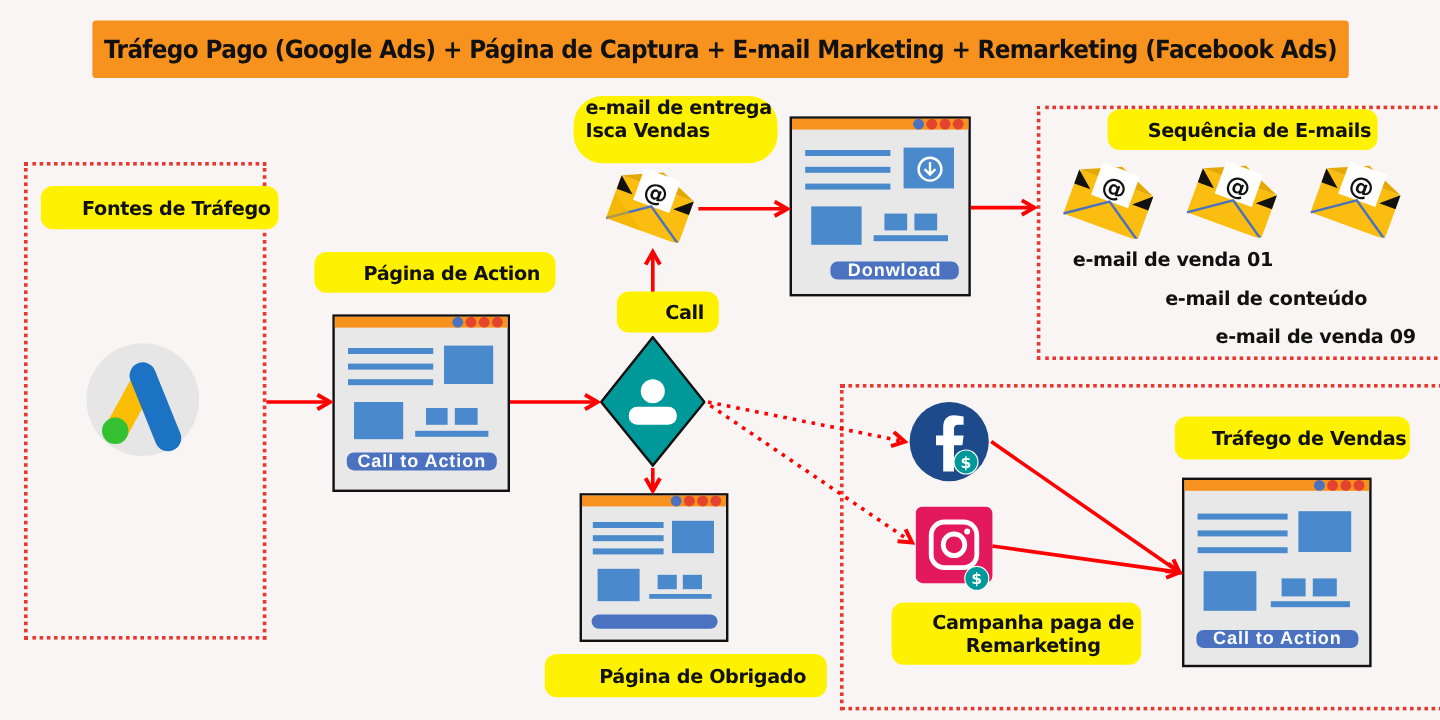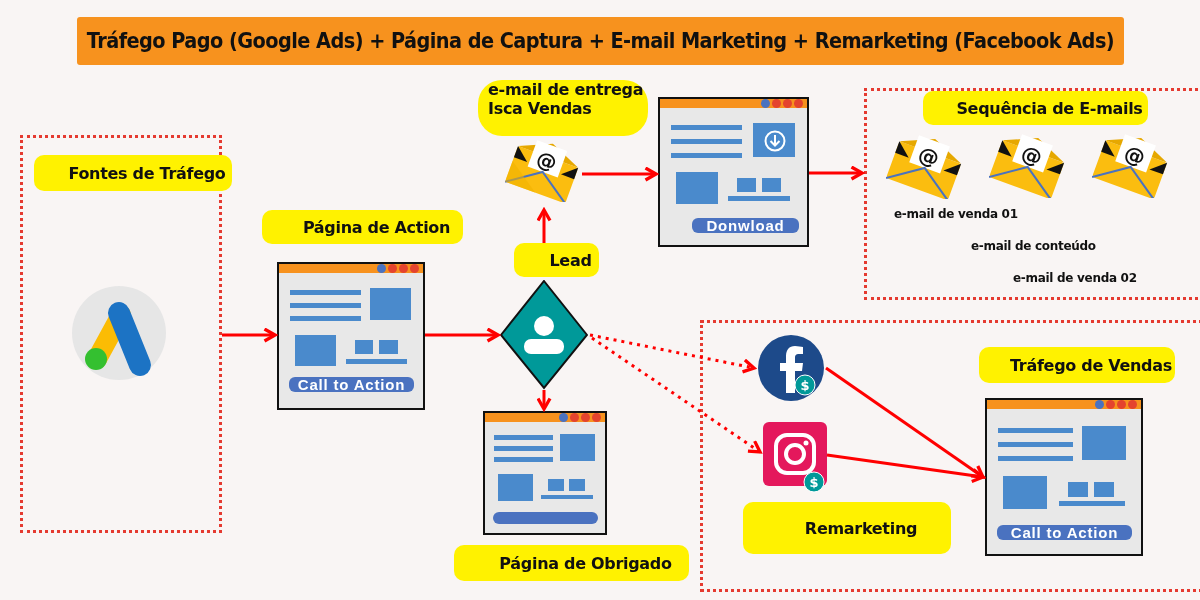--- a/index.html
+++ b/index.html
@@ -8,21 +8,21 @@
   .title-bar { left:77px; top:17px; width:1047px; height:48px; background:#f7921e; border-radius:3px; display:flex; align-items:center; justify-content:center; }
   .title-bar span { font-family:"DejaVu Sans", sans-serif; font-weight:bold; font-size:21px; color:#111; letter-spacing:-0.6px; transform:scaleX(0.92); white-space:nowrap; }
   .label { background:#fff200; border-radius:10px; font-family:"DejaVu Sans", sans-serif; font-weight:bold; font-size:16px; color:#111; display:flex; align-items:center; justify-content:center; text-align:center; line-height:19px; letter-spacing:-0.3px;padding-left:28px; }
   .label.left { justify-content:flex-start; text-align:left; padding-left:10px; box-sizing:border-box; }
   .dotted { border:3px dotted #e53a30; box-sizing:border-box; }
   .browser { background:#e8e8e8; border:2px solid #111; box-sizing:border-box; }
   .browser .bar { position:absolute; left:0; right:0; top:0; height:9px; background:#f7921e; }
   .browser .dot { position:absolute; top:0; width:9px; height:9px; border-radius:50%; }
   .blk { position:absolute; background:#4a8acc; }
   .cta { position:absolute; background:#4a72c0; border-radius:6px; color:#fff; font-family:"Liberation Sans", sans-serif; font-weight:bold; font-size:15px; display:flex; align-items:center; justify-content:center; letter-spacing:0.8px; }
-  .plain-text { font-family:"DejaVu Sans", sans-serif; font-weight:bold; font-size:12px; color:#111; white-space:nowrap; letter-spacing:-0.3px; }
+  .plain-text { font-family:"DejaVu Sans", sans-serif; font-weight:bold; font-size:16px; color:#111; white-space:nowrap; letter-spacing:-0.3px; }
   svg.overlay { position:absolute; left:0; top:0; pointer-events:none; }
 </style>
 </head>
 <body>
 
 <div class="abs title-bar">
   <span>Tráfego Pago (Google Ads) + Página de Captura + E-mail Marketing + Remarketing (Facebook Ads)</span>
 </div>
 
 <div class="abs dotted" style="left:20px;top:135px;width:202px;height:398px;"></div>
@@ -61,21 +61,21 @@
   <div class="blk" style="left:16px;top:71px;width:41px;height:31px;"></div>
   <div class="blk" style="left:76px;top:76px;width:18px;height:14px;"></div>
   <div class="blk" style="left:100px;top:76px;width:19px;height:14px;"></div>
   <div class="blk" style="left:67px;top:95px;width:61px;height:5px;"></div>
   <div class="cta" style="left:10px;top:113px;width:125px;height:15px;">
     <span>Call to Action</span>
   </div>
 </div>
 
 <div class="abs label" style="left:514px;top:243px;width:57px;height:34px;">
-  <span>Lead</span>
+  <span>Call</span>
 </div>
 <div class="abs" style="left:500px;top:280px;width:88px;height:110px;">
   <svg width="88" height="110" viewBox="0 0 88 110">
     <polygon points="44,1 87,55 44,108 1,55" fill="#009999" stroke="#111" stroke-width="2"></polygon>
     <g>
       <circle cx="44" cy="46" r="10" fill="#fff"></circle>
       <rect x="24" y="59" width="40" height="15" rx="7" fill="#fff"></rect>
     </g>
   </svg>
 </div>
@@ -159,21 +159,21 @@
       <rect x="22" y="4" width="32" height="28" fill="#fff"></rect>
       <text x="38" y="27" font-family="DejaVu Sans, sans-serif" font-weight="bold" font-size="20" text-anchor="middle" fill="#111">@</text>
       <polygon points="6,16 20,28 6,28" fill="#111"></polygon>
       <polygon points="70,16 56,28 70,28" fill="#111"></polygon>
       <polyline points="6,54 38,32 70,54" fill="none" stroke="#4a72c0" stroke-width="2"></polyline>
     </g>
   </svg>
 </div>
 <div class="abs plain-text" style="left:894px;top:207px;">e-mail de venda 01</div>
 <div class="abs plain-text" style="left:971px;top:239px;">e-mail de conteúdo</div>
-<div class="abs plain-text" style="left:1013px;top:271px;">e-mail de venda 02</div>
+<div class="abs plain-text" style="left:1013px;top:271px;">e-mail de venda 09</div>
 
 <div class="abs browser" style="left:483px;top:411px;width:124px;height:124px;">
   <div class="bar"></div>
   <div class="dot" style="right:37px;background:#4a72c0;"></div>
   <div class="dot" style="right:26px;background:#e4432e;"></div>
   <div class="dot" style="right:15px;background:#e4432e;"></div>
   <div class="dot" style="right:4px;background:#e4432e;"></div>
   <div class="blk" style="left:9px;top:22px;width:59px;height:5px;"></div>
   <div class="blk" style="left:9px;top:33px;width:59px;height:5px;"></div>
   <div class="blk" style="left:9px;top:44px;width:59px;height:5px;"></div>
@@ -206,20 +206,21 @@
     <circle cx="32" cy="32" r="9" fill="none" stroke="#fff" stroke-width="4"></circle>
     <circle cx="43" cy="21" r="2.5" fill="#fff"></circle>
     <g>
       <circle cx="51" cy="60" r="10" fill="#009999" stroke="#fff" stroke-width="1"></circle>
       <text x="51" y="65" font-family="DejaVu Sans, sans-serif" font-weight="bold" font-size="13" text-anchor="middle" fill="#fff">$</text>
     </g>
   </svg>
 </div>
 
 <div class="abs label" style="left:743px;top:502px;width:180px;height:52px;flex-direction:column;">
+  <span>Campanha paga de</span>
   <span>Remarketing</span>
 </div>
 
 <div class="abs label" style="left:979px;top:347px;width:168px;height:36px;">
   <span>Tráfego de Vendas</span>
 </div>
 <div class="abs browser" style="left:985px;top:398px;width:158px;height:158px;">
   <div class="bar"></div>
   <div class="dot" style="right:37px;background:#4a72c0;"></div>
   <div class="dot" style="right:26px;background:#e4432e;"></div>

